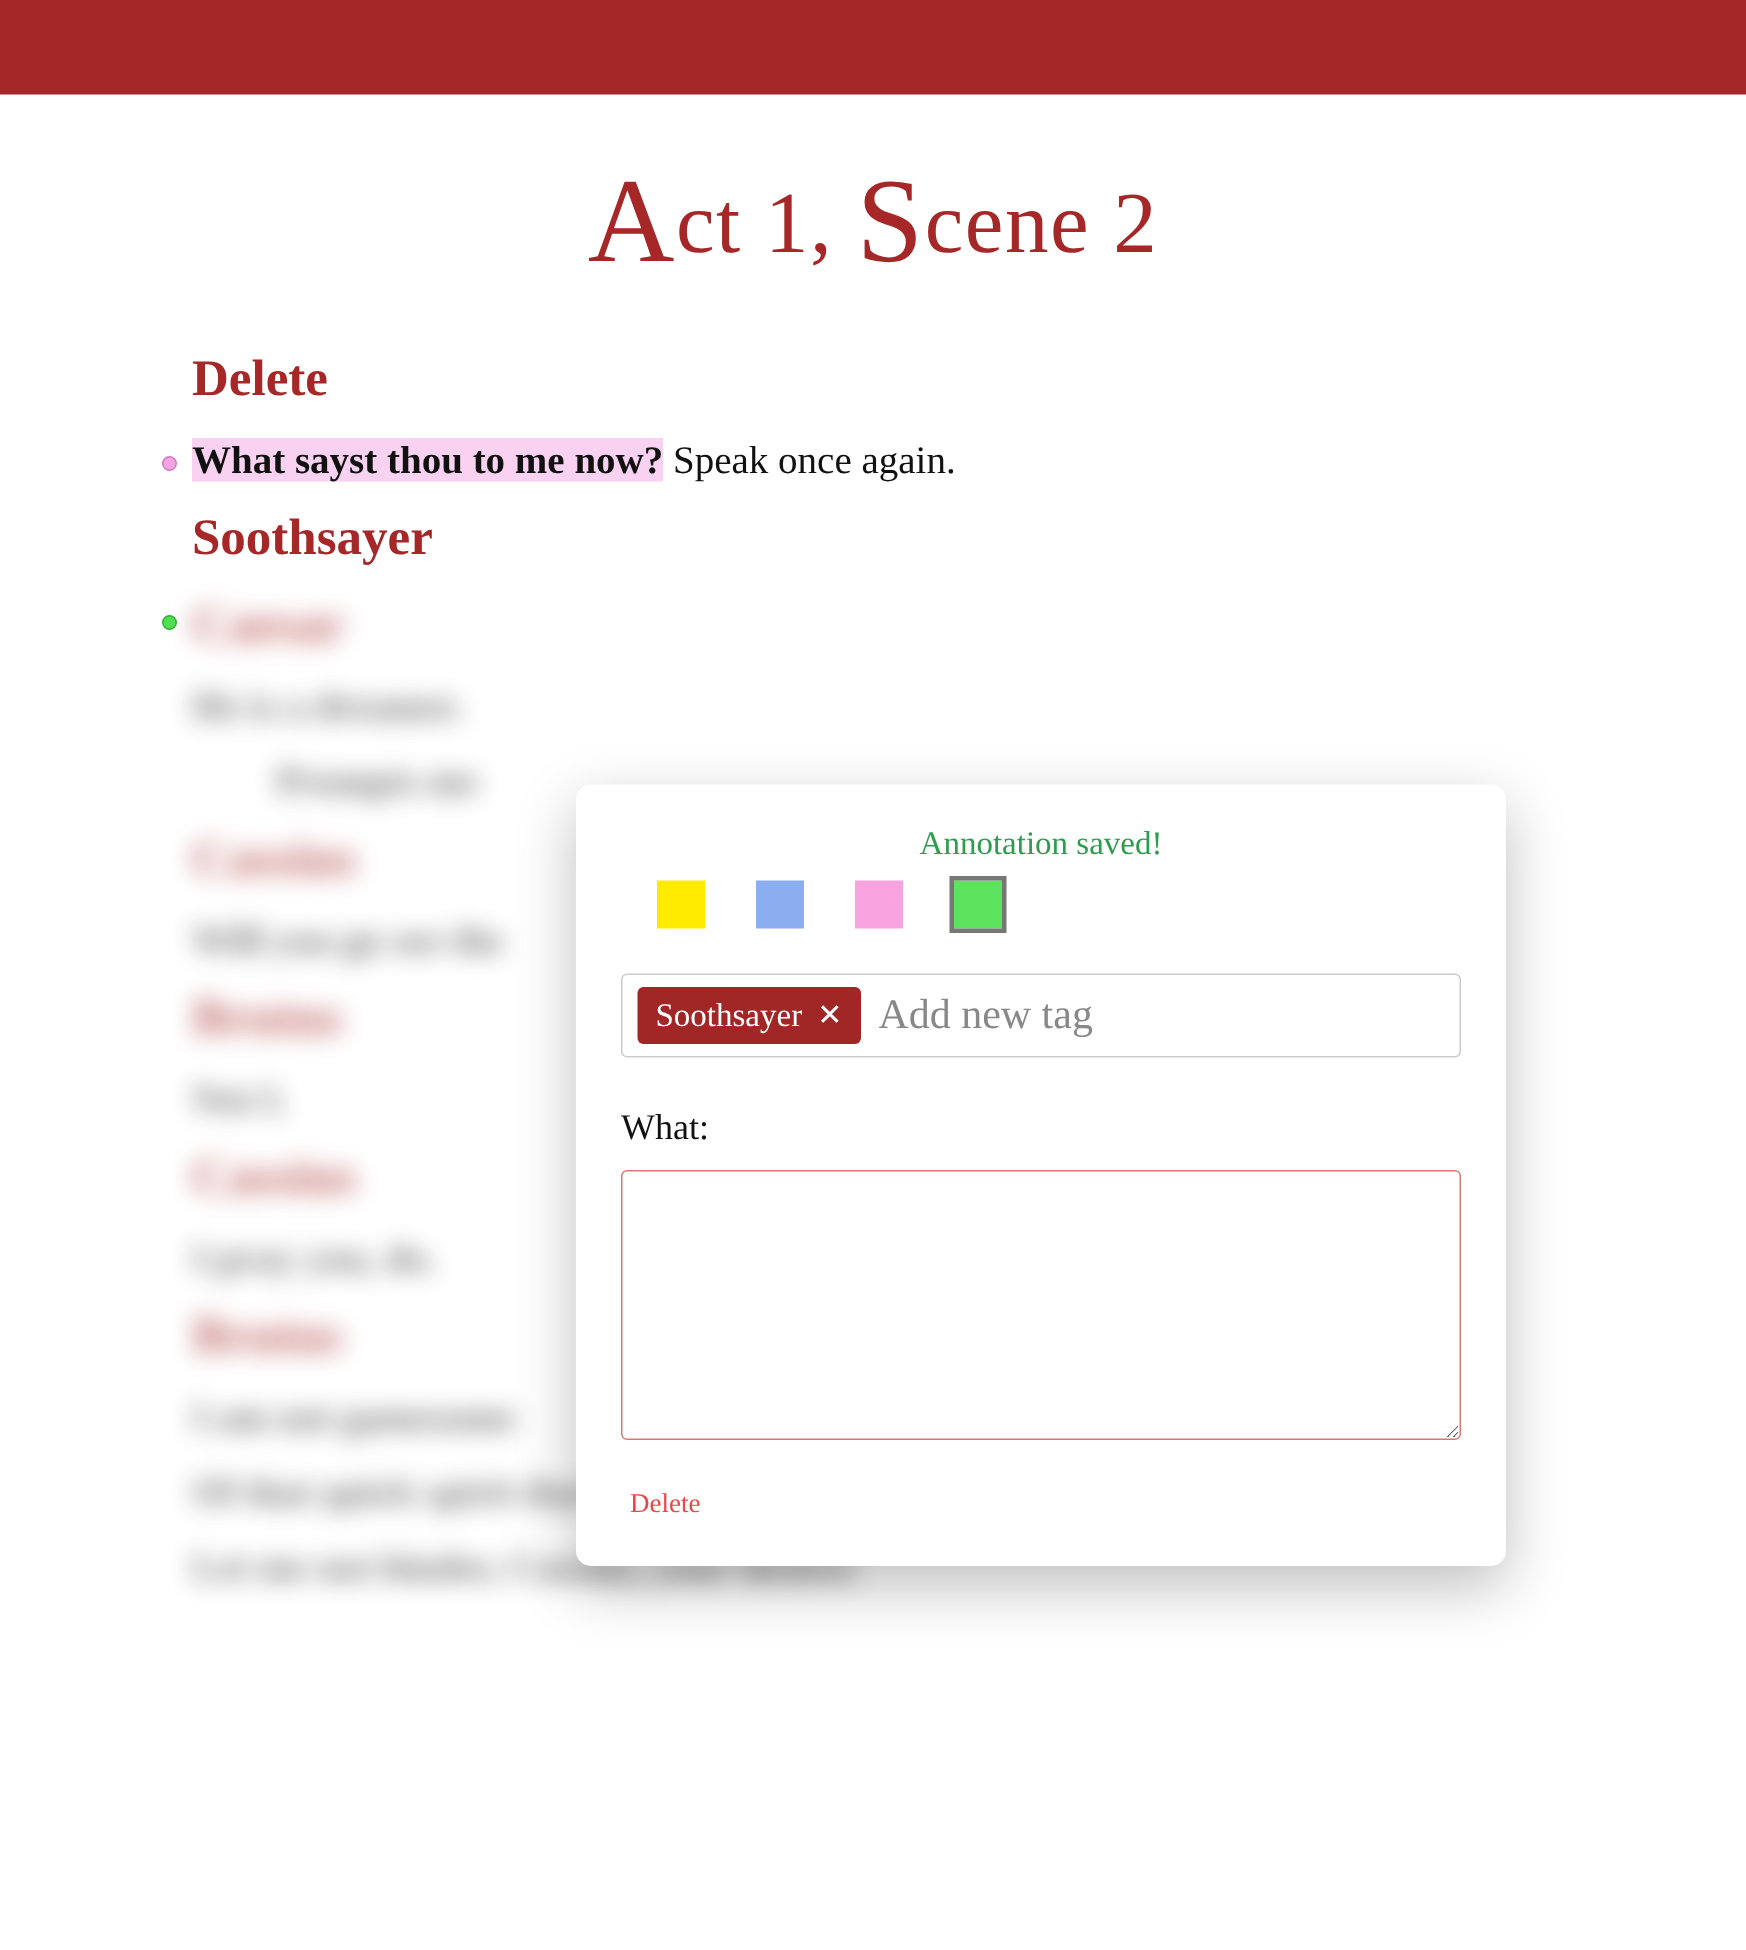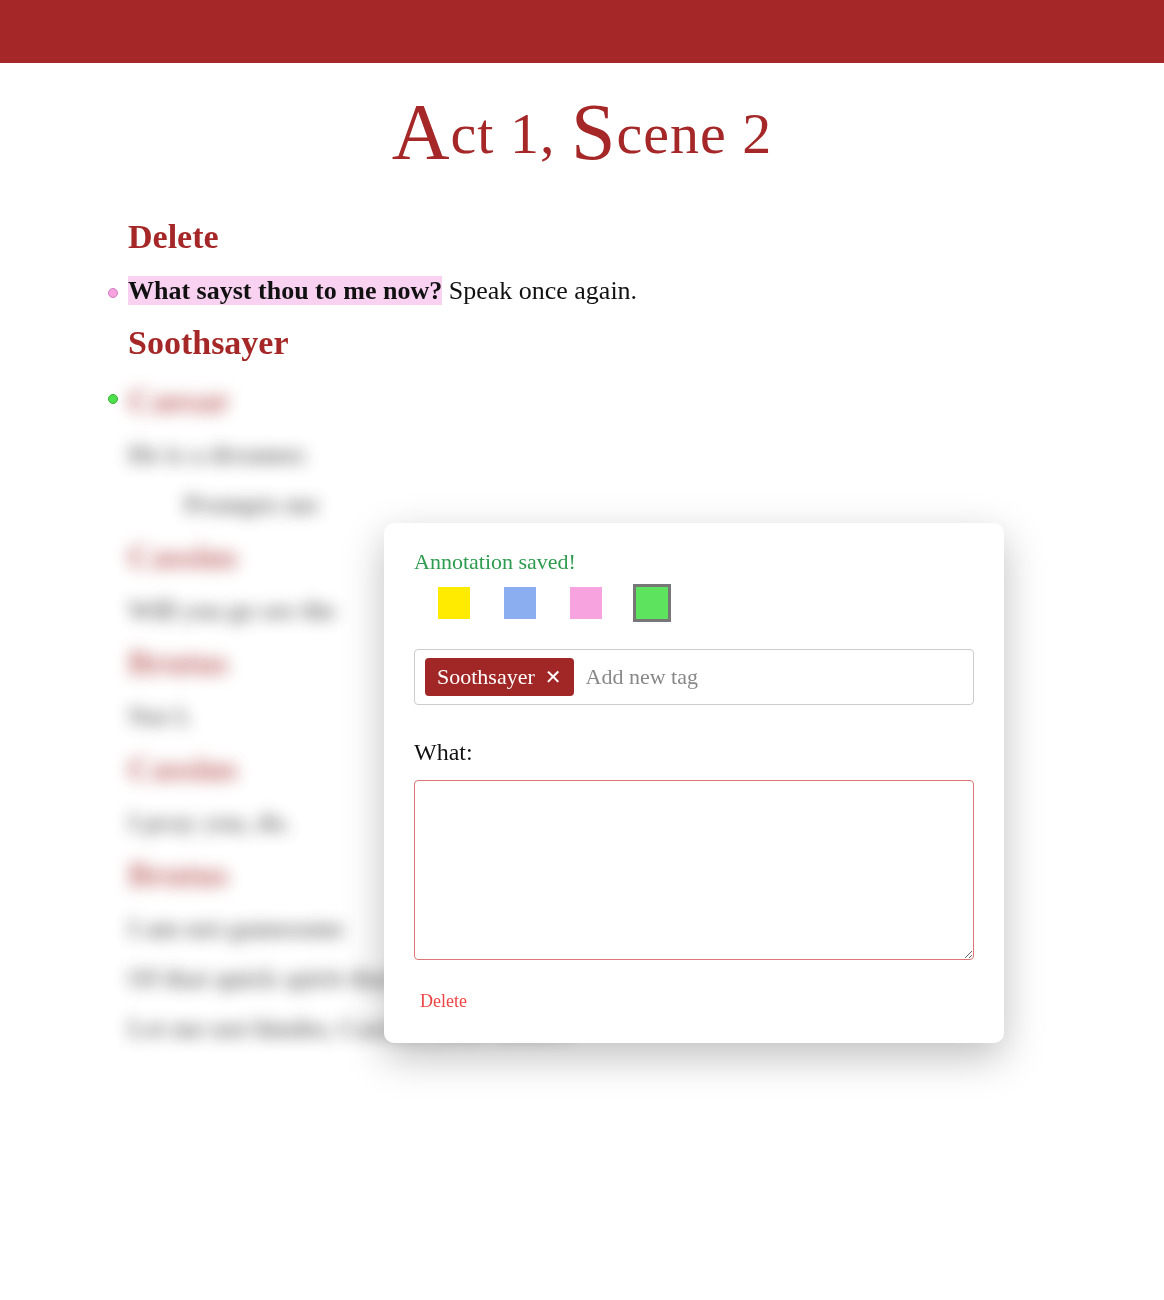--- a/index.html
+++ b/index.html
@@ -10,21 +10,21 @@
     color: #222;
   }
   .topbar {
     background: #a52727;
     height: 63px;
     width: 100%;
   }
   .page {
     max-width: 1036px;
     margin: 0 auto;
-    padding: 4px 40px 200px 40px;
+    padding: 20px 40px 200px 40px;
     position: relative;
   }
   .scene-title {
     text-align: center;
     font-size: 58px;
     font-weight: 400;
     color: #a52727;
     margin: 20px 0 40px 0;
     letter-spacing: 1px;
   }
@@ -75,20 +75,21 @@
     left: 320px;
     top: 460px;
     width: 620px;
     background: #fff;
     border-radius: 10px;
     box-shadow: 0 14px 40px rgba(0,0,0,0.25);
     padding: 26px 30px 30px 30px;
     font-family: Georgia, serif;
   }
   .saved-msg {
+    text-align: center;
     color: #2e9c4f;
     font-size: 22px;
     font-weight: 500;
     margin-bottom: 12px;
   }
   .popup-label {
     font-size: 24px;
     font-weight: 500;
     color: #111;
     margin-bottom: 14px;
@@ -128,21 +129,21 @@
     gap: 10px;
   }
   .tag-chip .x {
     cursor: pointer;
     font-size: 20px;
     line-height: 1;
   }
   .tag-input {
     border: none;
     outline: none;
-    font-size: 22px;
+    font-size: 28px;
     font-family: Georgia, serif;
     color: #ef4444;
     flex: 1;
     background: transparent;
   }
   .tag-input::placeholder { color: #888; }
   .notes-area {
     width: 100%;
     height: 180px;
     border: 1px solid #d77;

